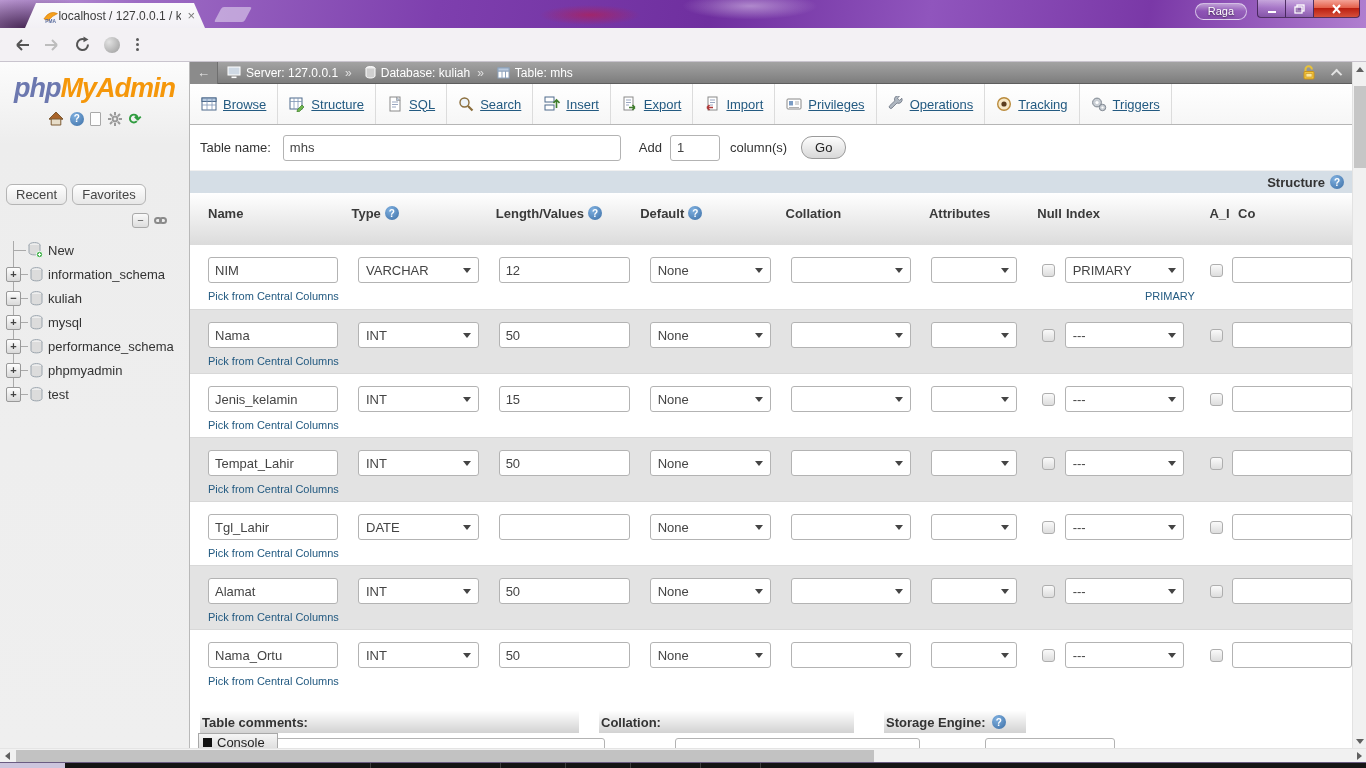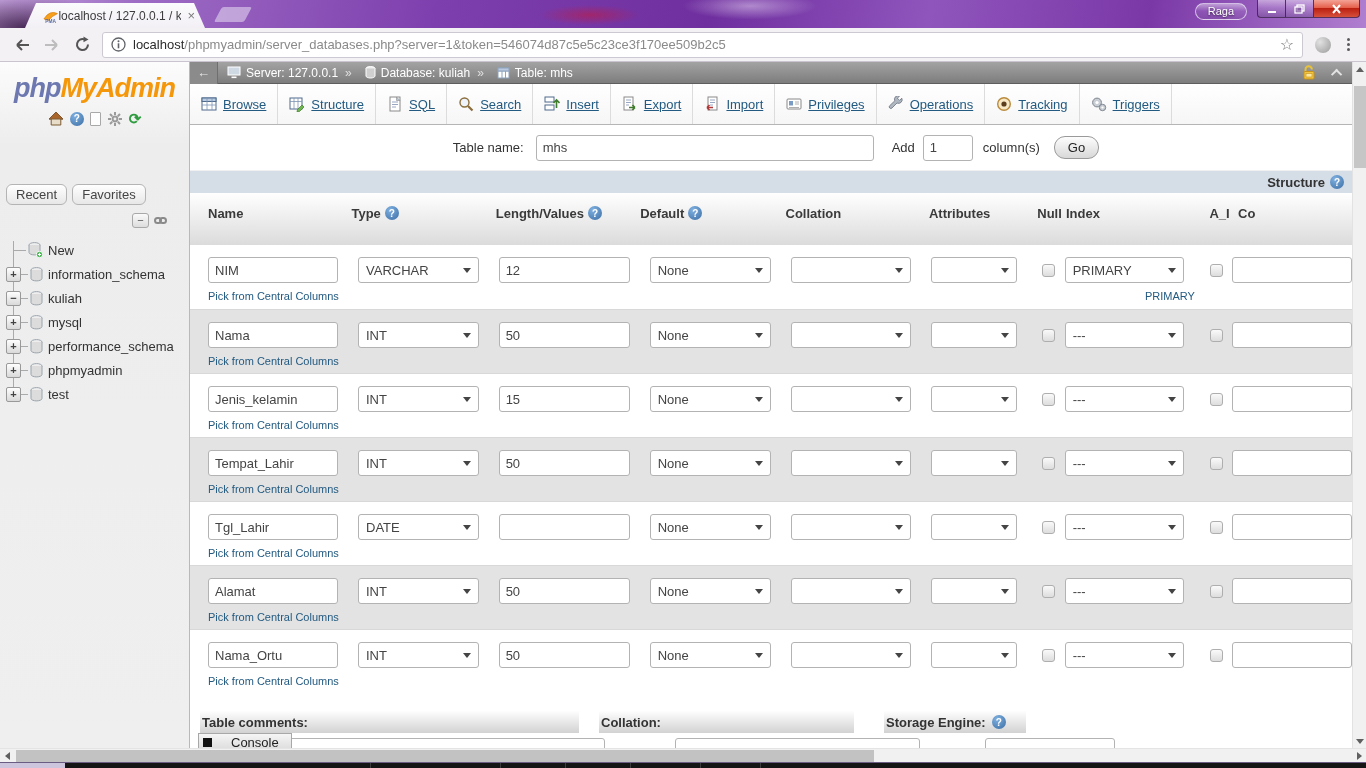--- a/index.html
+++ b/index.html
@@ -78,21 +78,21 @@
   .crumbbar { height:22px; background:linear-gradient(#a3a3a3,#7d7d7d); border-bottom:1px solid #5e5e5e; display:flex; align-items:center; color:#fff; font-size:12px; }
   .crumb-back { width:28px; height:22px; background:#8b8b8b; border-right:1px solid #6f6f6f; color:#e8e8e8; text-align:center; line-height:21px; font-size:13px; }
   .crumbbar svg { margin:0 5px 0 9px; }
   .crumb-sep { margin:0 4px 0 7px; color:#e0e0e0; }
   .crumb-right { margin-left:auto; display:flex; align-items:center; gap:12px; padding-right:10px; }
   .chev-up { width:8px; height:8px; border-top:2px solid #e3e3e3; border-left:2px solid #e3e3e3; transform:rotate(45deg) translateY(2px); }
 
   .tabsrow { height:41px; background:linear-gradient(#fff,#f6f6f6); border-bottom:1px solid #b5b5b5; display:flex; }
   .ptab { display:flex; align-items:center; gap:6px; padding:0 11px; border-right:1px solid #dcdcdc; font-size:13px; color:#235a81; white-space:nowrap; }
 
-  .formrow { height:46px; display:flex; align-items:center; padding-left:10px; font-size:13px; color:#333; border-bottom:1px solid #f0f0f0;justify-content:center; }
+  .formrow { height:46px; display:flex; align-items:center; padding-left:10px; font-size:13px; color:#333; border-bottom:1px solid #f0f0f0; }
   .ipt { height:26px; border:1px solid #b3b3b3; border-radius:3px; padding:0 6px; font-size:13px; color:#444; background:#fff; font-family:"Liberation Sans",sans-serif; }
   .tn-input { width:338px; margin:0 18px 0 12px; }
   .add-input { width:50px; margin:0 10px 0 8px; }
   .go-btn { margin-left:14px; padding:3px 13px; font-size:13px; color:#222; border:1px solid #9a9a9a; border-radius:11px; background:linear-gradient(#fdfdfd,#d8d8d8); }
 
   .band { height:22px; background:#d5dee6; display:flex; justify-content:flex-end; align-items:center; gap:5px; padding-right:8px; font-size:13px; font-weight:bold; color:#333; }
   .hdrrow { height:52px; background:linear-gradient(#fff,#dbdbdb); display:flex; padding:13px 0 0 18px; font-size:13px; font-weight:bold; color:#3a3a3a; }
   .hcell { display:flex; align-items:flex-start; gap:4px; white-space:nowrap; }
 
   .cw-name{width:130px;margin-right:20px;} .cw-type{width:131px;margin-right:20px;}
@@ -111,21 +111,21 @@
   .chk { appearance:none; width:13px; height:13px; border:1px solid #aeaeae; border-radius:3px; background:linear-gradient(#fafafa,#ddd); }
   .pick { position:absolute; left:18px; top:45px; font-size:11px; color:#235a81; text-decoration:none; }
   .idx-note { position:absolute; left:915px; top:45px; width:130px; text-align:center; font-size:11px; color:#235a81; }
 
   .footbars { display:flex; margin-top:18px; font-size:13px; font-weight:bold; color:#333; }
   .fbar { height:22px; background:linear-gradient(#fefefe,#d2d2d2); display:flex; align-items:center; gap:6px; padding-left:2px; }
   .fb1 { width:379px; margin-left:10px; } .fb2 { width:255px; margin-left:20px; } .fb3 { width:142px; margin-left:30px; }
   .footinputs { display:flex; margin-top:5px; }
   .fi1 { width:405px; margin-left:10px; } .fi2 { width:245px; margin-left:70px; } .fi3 { width:130px; margin-left:65px; }
 
-  .console-tab { position:absolute; left:8px; top:671px; height:17px; display:flex; align-items:center; gap:19px; padding:0 12px 0 4px; background:linear-gradient(#f5f5f5,#dcdcdc); border:1px solid #a8a8a8; border-bottom:none; font-size:13px; color:#222; z-index:5; }
+  .console-tab { position:absolute; left:8px; top:671px; height:17px; display:flex; align-items:center; gap:5px; padding:0 12px 0 4px; background:linear-gradient(#f5f5f5,#dcdcdc); border:1px solid #a8a8a8; border-bottom:none; font-size:13px; color:#222; z-index:5; }
   .console-sq { width:9px; height:9px; background:#111; }
 
   
   .vscroll { width:14px; background:#f1f1f1; border-left:1px solid #e2e2e2; position:relative; }
   .vs-up, .vs-down { position:absolute; left:0; width:14px; height:14px; display:flex; align-items:center; justify-content:center; }
   .vs-up { top:0; } .vs-down { bottom:0; }
   .tri-up { width:0;height:0;border-left:4px solid transparent;border-right:4px solid transparent;border-bottom:5px solid #606060; }
   .tri-down { width:0;height:0;border-left:4px solid transparent;border-right:4px solid transparent;border-top:5px solid #606060; }
   .tri-left { width:0;height:0;border-top:4px solid transparent;border-bottom:4px solid transparent;border-right:5px solid #606060; }
   .tri-right { width:0;height:0;border-top:4px solid transparent;border-bottom:4px solid transparent;border-left:5px solid #606060; }
@@ -184,30 +184,20 @@
       <svg width="18" height="16">
           <path d="M2 8 H14 M14 8 l-5 -5 M14 8 l-5 5" stroke="#bdbdbd" stroke-width="2" fill="none"></path>
         </svg>
     </span>
     <span class="navbtn">
       <svg width="17" height="17" viewBox="0 0 17 17">
         <path d="M14 8.5 A5.5 5.5 0 1 1 10.5 3.4" fill="none" stroke="#555" stroke-width="2"></path>
         <path d="M9.5 0.5 L14.5 3.4 L9.5 6.3 Z" fill="#555"></path>
       </svg>
     </span>
-    <div class="omnibox">
-      <svg width="15" height="15" viewBox="0 0 15 15">
-        <circle cx="7.5" cy="7.5" r="6.5" fill="none" stroke="#5f6368" stroke-width="1.3"></circle>
-        <circle cx="7.5" cy="4.3" r="1" fill="#5f6368"></circle>
-        <rect x="6.7" y="6.3" width="1.6" height="5" fill="#5f6368"></rect>
-      </svg>
-      <span class="url-host">localhost</span>
-        <span class="url-path">/phpmyadmin/server_databases.php?server=1&amp;token=546074d87c5e5c23ce3f170ee509b2c5</span>
-      <span class="star">☆</span>
-    </div>
     <span class="ext-sphere"></span>
     <span class="menu-dots">
         <i></i>
         <i></i>
         <i></i>
       </span>
   </div>
 
   <div class="content">
 

